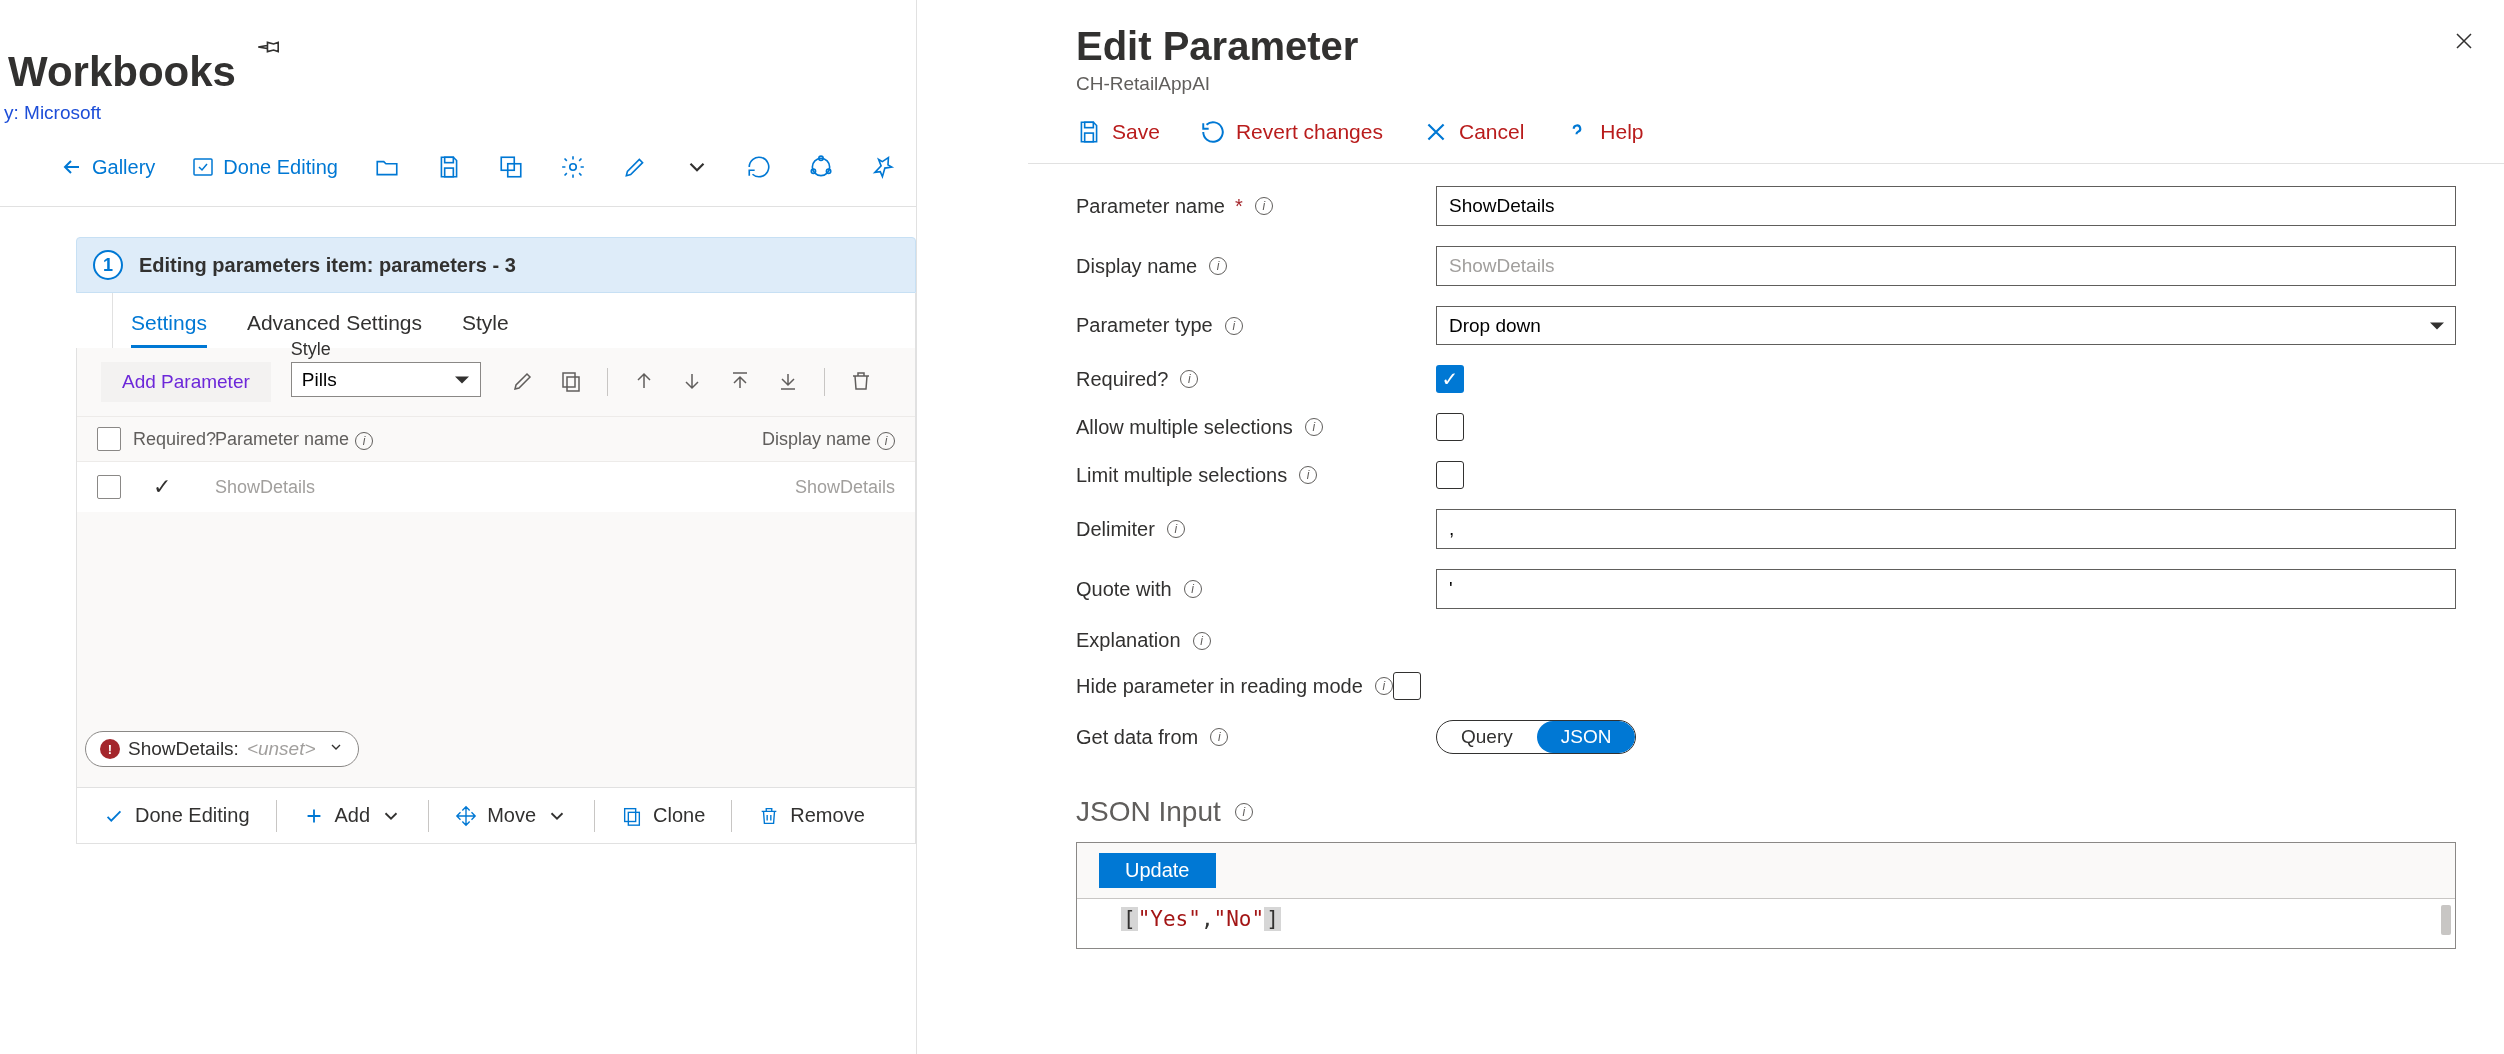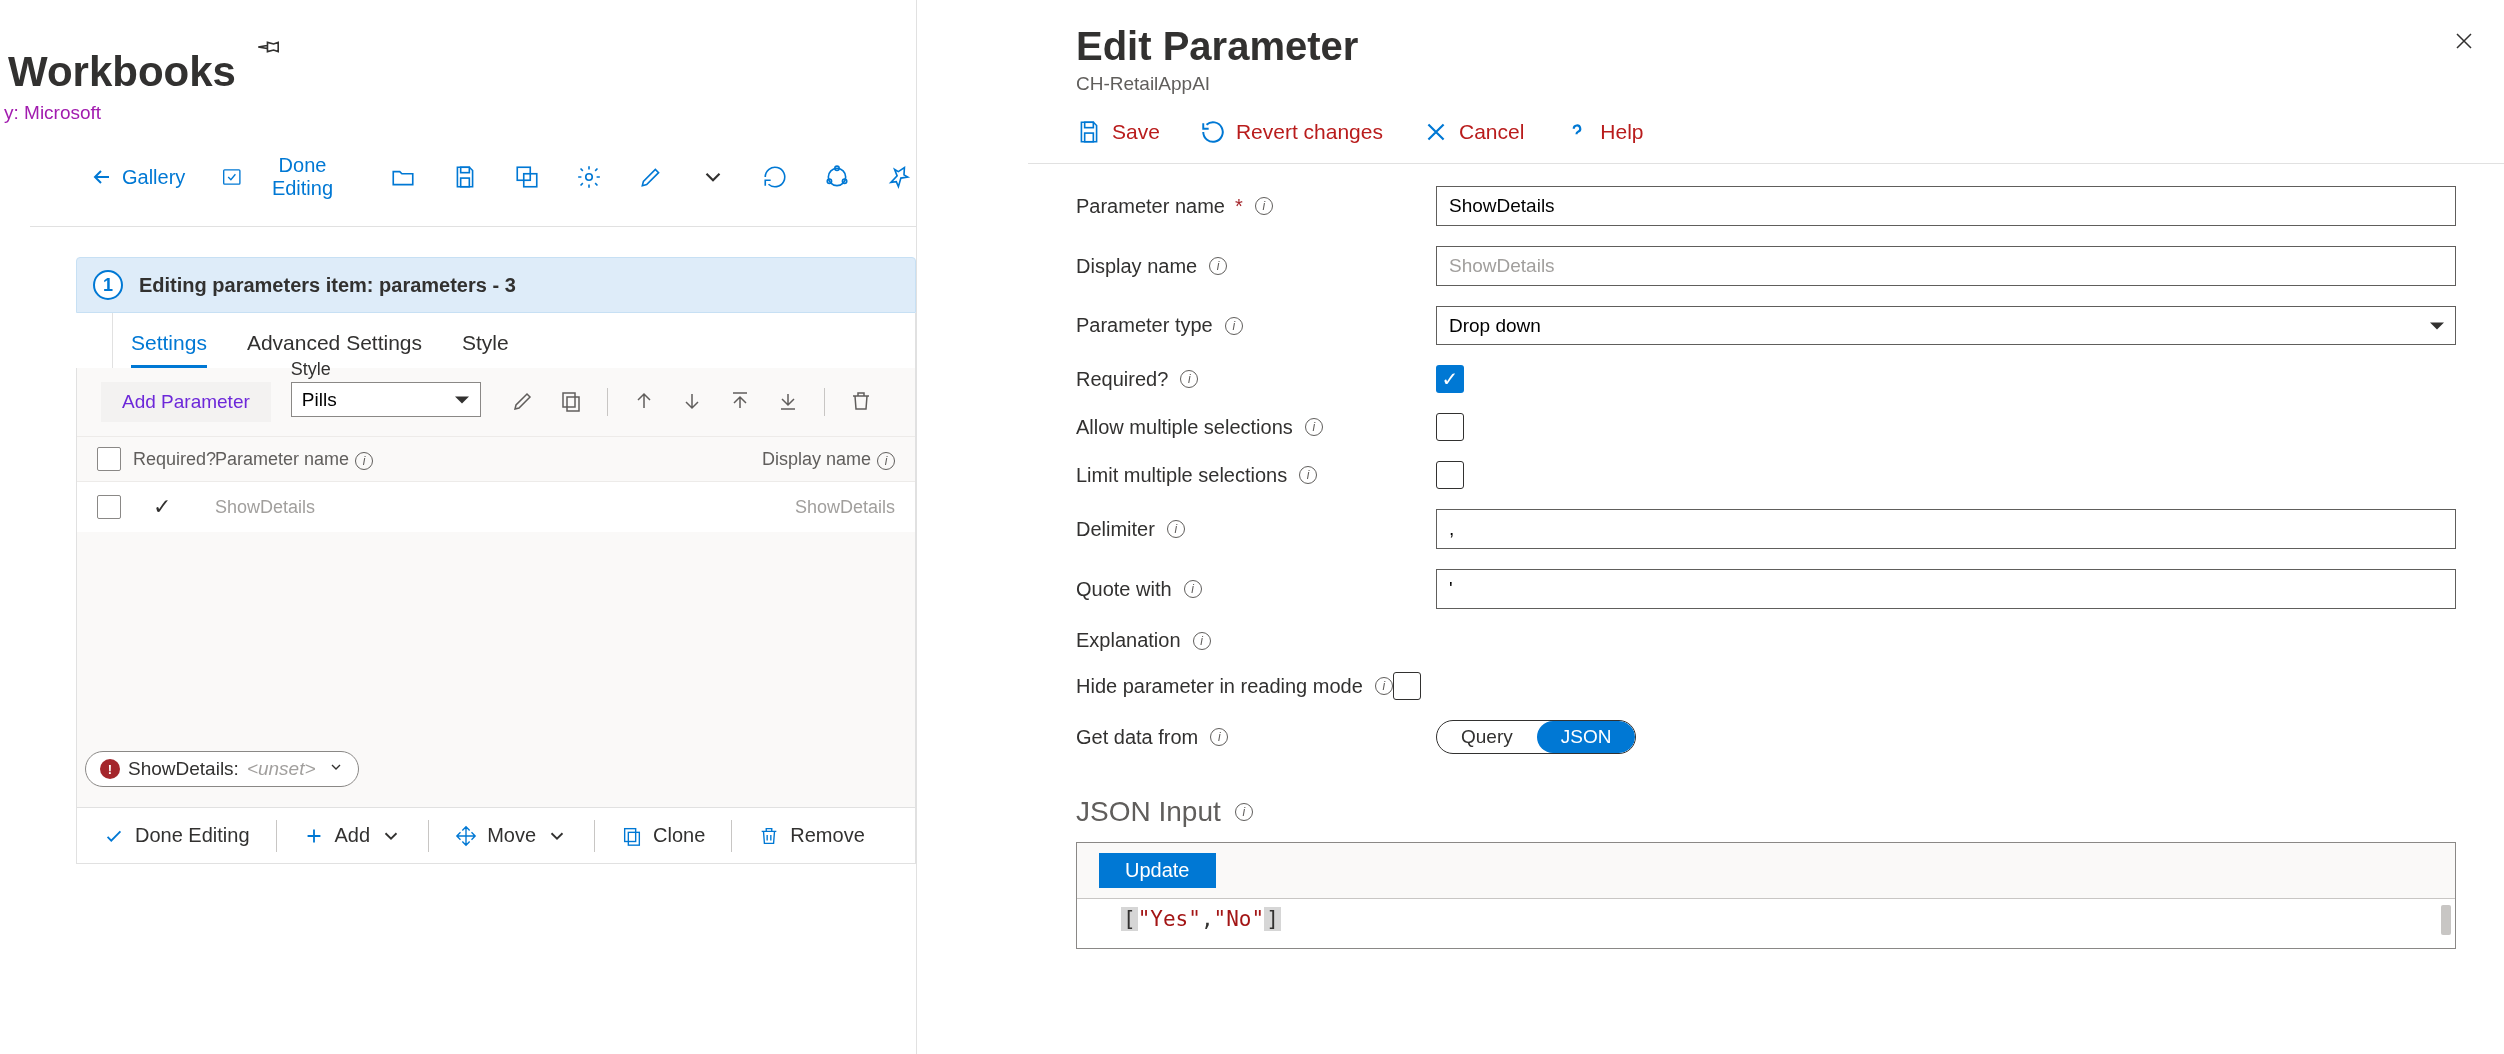--- a/index.html
+++ b/index.html
@@ -33,30 +33,29 @@
       margin: 48px 0 0 8px;
     }
     .pin-icon {
       display: inline-block;
       vertical-align: middle;
       margin-left: 20px;
       color: #323130;
     }
     .subtitle {
       font-size: 19px;
-      color: #a21caf;
+      color: #1d4ed8;
       margin: 6px 0 0 4px;
     }
     .toolbar {
       display: flex;
       align-items: center;
       gap: 28px;
       padding: 26px 0 22px 56px;
       border-bottom: 1px solid #e1e1e1;
-      margin-left: 30px;
     }
     .toolbar-btn {
       display: inline-flex;
       align-items: center;
       gap: 8px;
       background: none;
       border: none;
       font-size: 20px;
       color: #0078d4;
       cursor: pointer;

